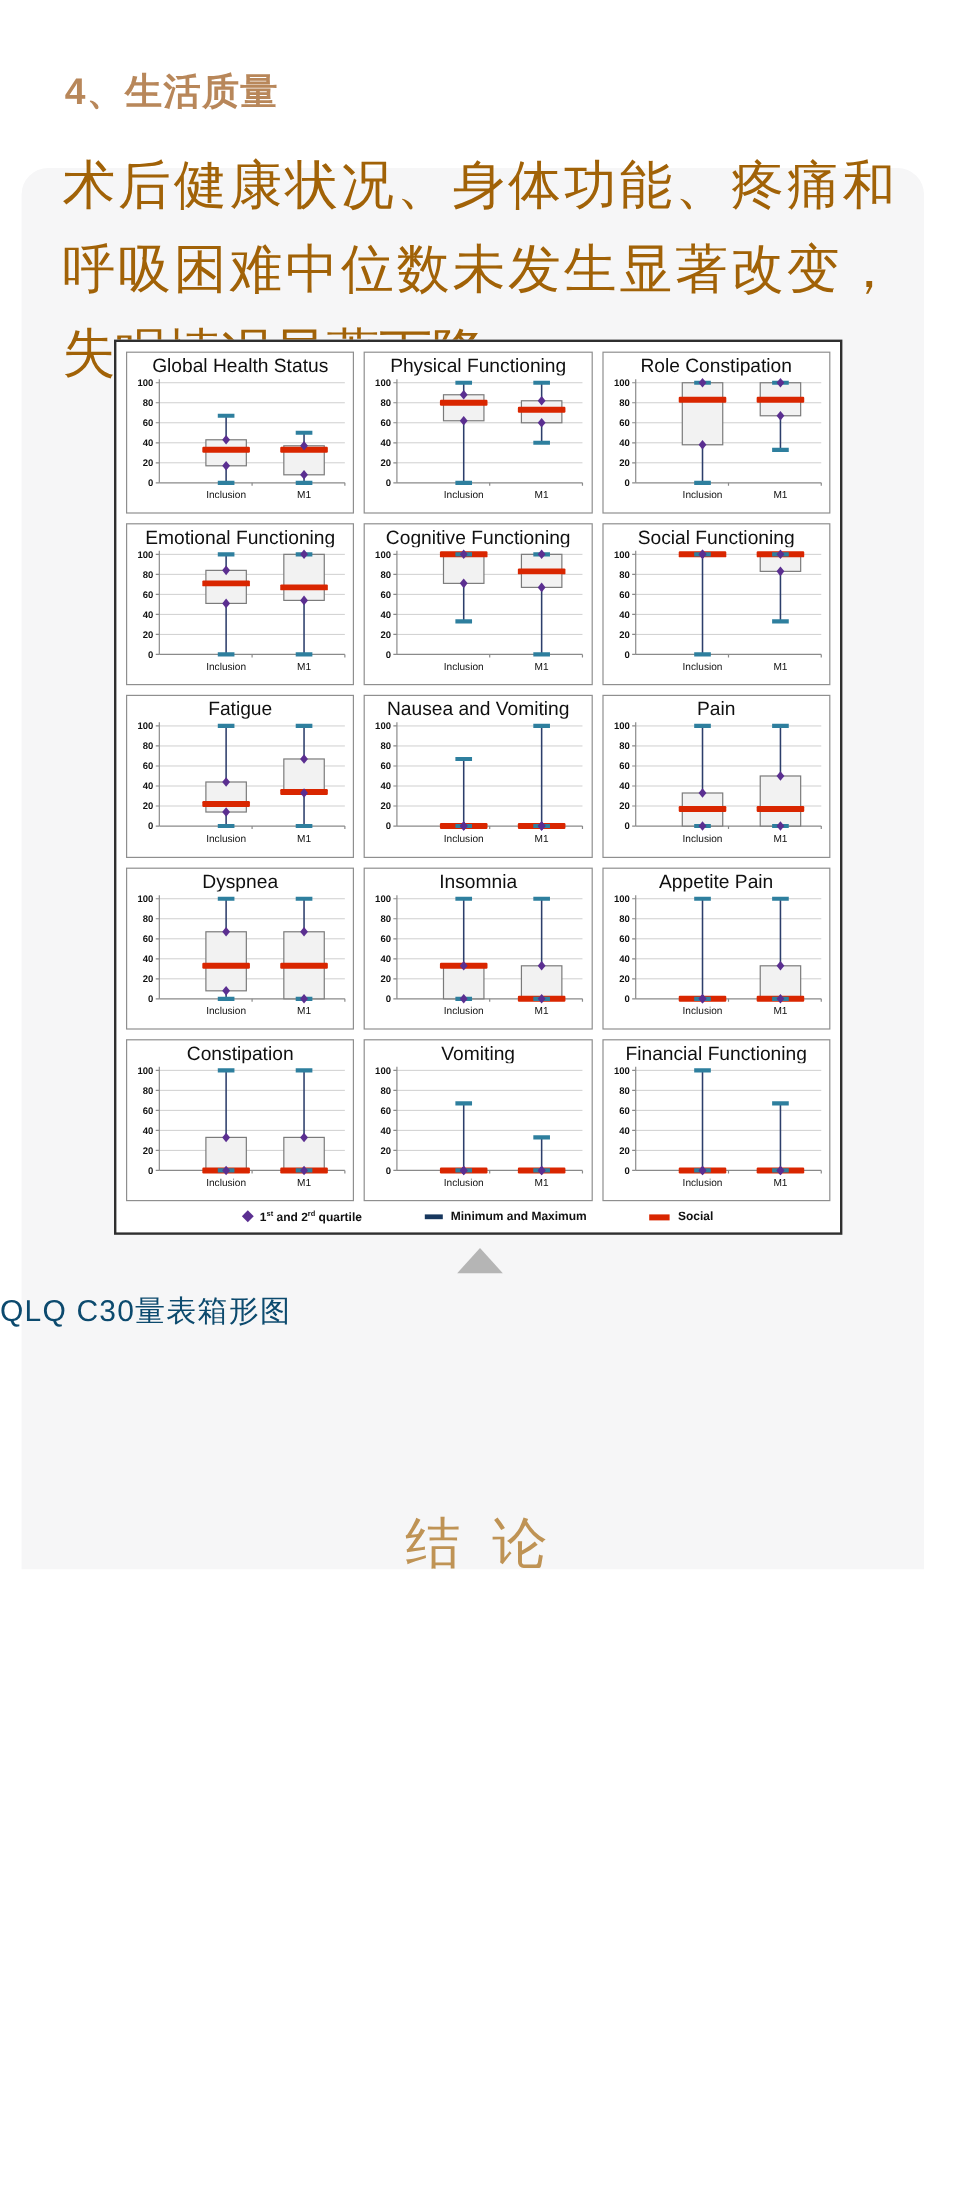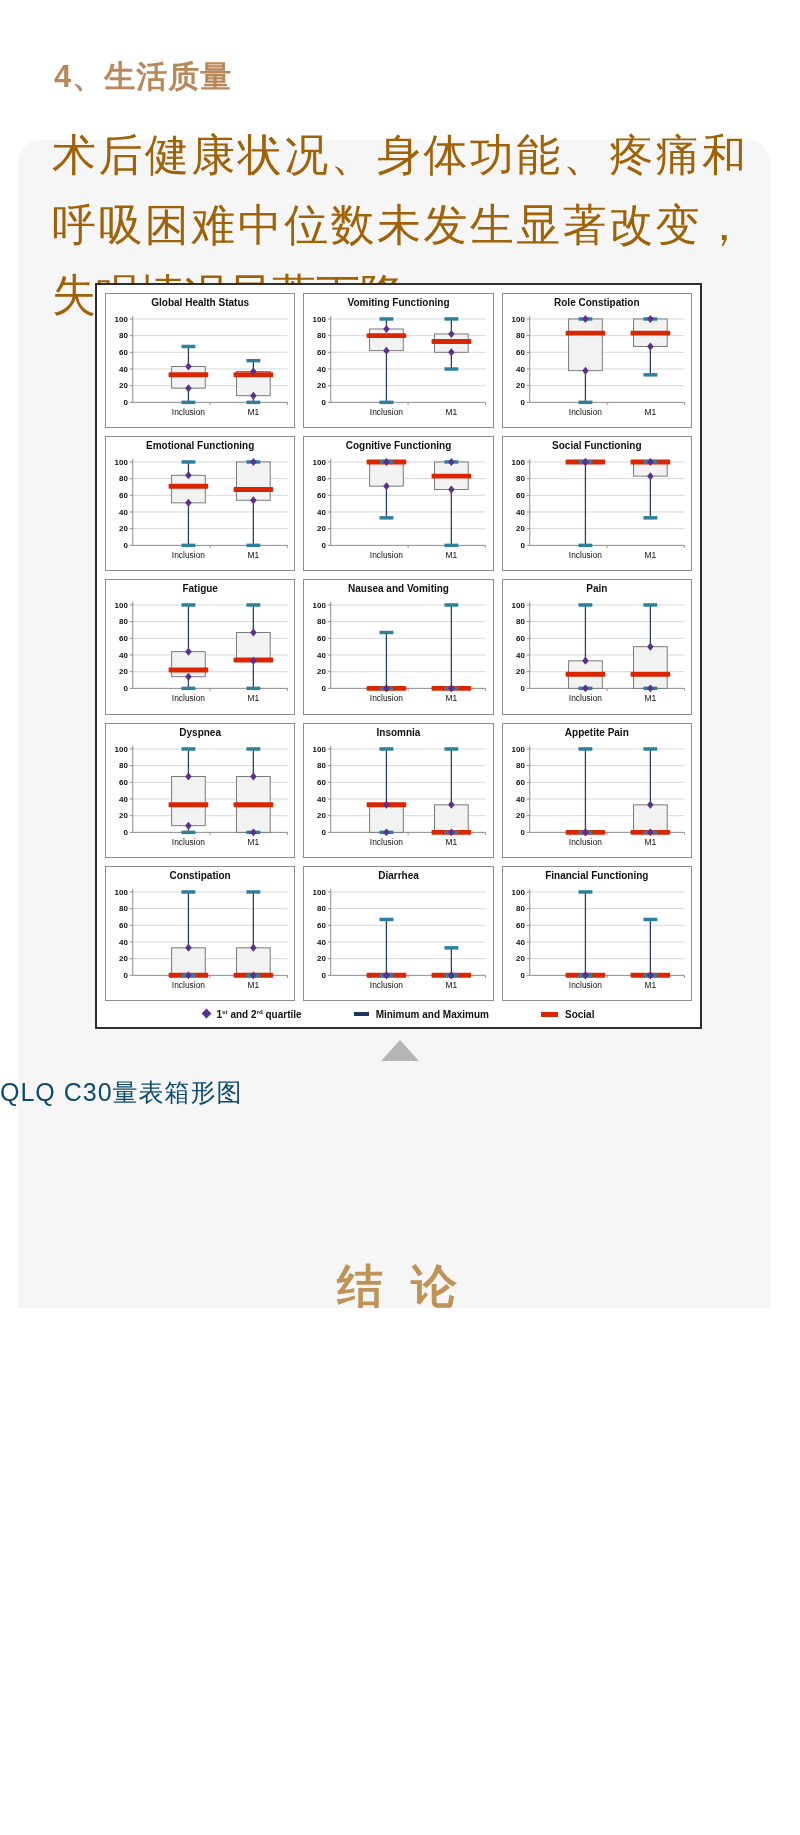--- a/index.html
+++ b/index.html
@@ -11,39 +11,39 @@
         color:#b8875a;letter-spacing:1px;}
   .intro{position:absolute;left:52px;top:76px;width:694px;font-size:44px;color:#a16207;
         line-height:70px;text-align:justify;text-justify:inter-ideograph;}
   .figure{position:absolute;left:95px;top:283px;width:607px;height:746px;background:#ffffff;
         border:2px solid #2f2f2f;box-sizing:border-box;padding:8px 8px 0 8px;
         display:flex;flex-direction:column;}
   #panels{display:grid;grid-template-columns:repeat(3,1fr);grid-template-rows:repeat(5,1fr);
         gap:8px;flex:1;min-height:0;}
   .panel{border:1px solid #8f8f8f;background:#ffffff;display:flex;flex-direction:column;
         padding-top:3px;box-sizing:border-box;min-height:0;}
-  .panel-title{text-align:center;font-weight:bold;font-size:10px;color:#101010;height:16px;
+  .panel-title{text-align:center;font-weight:normal;font-size:16px;color:#101010;height:16px;
         white-space:nowrap;overflow:hidden;}
   .panel svg{width:100%;height:calc(100% - 19px);display:block;}
   .legend{height:26px;display:flex;align-items:center;justify-content:center;gap:52px;
         font-size:10px;font-weight:bold;color:#111111;}
   .legend-item{display:flex;align-items:center;}
   .diamond{width:7px;height:7px;background:#5b2f91;transform:rotate(45deg);
         display:inline-block;margin-right:7px;}
   .dash{display:inline-block;margin-right:7px;}
   .dash.navy{width:15px;height:4px;background:#17375e;}
   .dash.red{width:17px;height:5px;background:#d92600;}
   sup{font-size:62%;}
   .triangle{position:absolute;left:381px;top:1040px;width:0;height:0;
         border-left:19px solid transparent;border-right:19px solid transparent;
         border-bottom:21px solid #b5b5b5;}
   .caption{position:absolute;left:0;top:1076px;width:800px;text-align:left;
         font-size:25px;color:#0c4a6e;letter-spacing:1px;}
   .conclusion-title{position:absolute;left:0;top:1256px;width:800px;text-align:center;
-        font-family:"DejaVu Serif","Liberation Serif",serif;font-size:46px;font-weight:bold;
+        font-family:"DejaVu Serif","Liberation Serif",serif;font-size:46px;font-weight:normal;
         color:#bf9355;letter-spacing:6px;}
   .conclusion{position:absolute;left:52px;top:1348px;width:694px;font-size:34px;
         color:#c48e5b;line-height:84px;text-align:justify;text-justify:inter-ideograph;}
 </style>
 </head>
 <body>
 
 <div class="page">
   <div class="card"></div>
 
@@ -89,21 +89,21 @@
             <rect x="131.68" y="58.92" width="34" height="24.36" fill="#f2f2f2" stroke="#7a7a7a" stroke-width="1"></rect>
             <rect x="128.68" y="59.78" width="40" height="5" rx="1" fill="#d92600"></rect>
             <line x1="141.68" x2="155.68" y1="48" y2="48" stroke="#2e7f9e" stroke-width="3.5"></line>
             <line x1="141.68" x2="155.68" y1="90" y2="90" stroke="#2e7f9e" stroke-width="3.5"></line>
             <path d="M 148.68 79.28 L 151.98000000000002 83.28 L 148.68 87.28 L 145.38 83.28 Z" fill="#5b2f91"></path>
             <path d="M 148.68 54.92 L 151.98000000000002 58.92 L 148.68 62.92 L 145.38 58.92 Z" fill="#5b2f91"></path>
             <text x="148.68" y="103" text-anchor="middle" font-size="8.5" fill="#111111">M1</text>
           </svg>
         </div>
         <div class="panel">
-          <div class="panel-title">Vomiting Functioning</div>
+          <div class="panel-title">Physical Functioning</div>
           <svg viewBox="0 0 190 112" preserveAspectRatio="none">
             <line x1="27" x2="183" y1="90" y2="90" stroke="#8a8a8a" stroke-width="1"></line>
             <line x1="24" x2="27" y1="90" y2="90" stroke="#8a8a8a" stroke-width="1"></line>
             <text x="22" y="92.8" text-anchor="end" font-size="8" font-weight="600" fill="#111111">0</text>
             <line x1="27" x2="183" y1="73.2" y2="73.2" stroke="#cccccc" stroke-width="0.8"></line>
             <line x1="24" x2="27" y1="73.2" y2="73.2" stroke="#8a8a8a" stroke-width="1"></line>
             <text x="22" y="76" text-anchor="end" font-size="8" font-weight="600" fill="#111111">20</text>
             <line x1="27" x2="183" y1="56.4" y2="56.4" stroke="#cccccc" stroke-width="0.8"></line>
             <line x1="24" x2="27" y1="56.4" y2="56.4" stroke="#8a8a8a" stroke-width="1"></line>
             <text x="22" y="59.199999999999996" text-anchor="end" font-size="8" font-weight="600" fill="#111111">40</text>
@@ -593,21 +593,21 @@
             <rect x="131.68" y="62.28" width="34" height="27.72" fill="#f2f2f2" stroke="#7a7a7a" stroke-width="1"></rect>
             <rect x="128.68" y="87.5" width="40" height="5" rx="1" fill="#d92600"></rect>
             <line x1="141.68" x2="155.68" y1="6" y2="6" stroke="#2e7f9e" stroke-width="3.5"></line>
             <line x1="141.68" x2="155.68" y1="90" y2="90" stroke="#2e7f9e" stroke-width="3.5"></line>
             <path d="M 148.68 86 L 151.98000000000002 90 L 148.68 94 L 145.38 90 Z" fill="#5b2f91"></path>
             <path d="M 148.68 58.28 L 151.98000000000002 62.28 L 148.68 66.28 L 145.38 62.28 Z" fill="#5b2f91"></path>
             <text x="148.68" y="103" text-anchor="middle" font-size="8.5" fill="#111111">M1</text>
           </svg>
         </div>
         <div class="panel">
-          <div class="panel-title">Diarrhea</div>
+          <div class="panel-title">Vomiting</div>
           <svg viewBox="0 0 190 112" preserveAspectRatio="none">
             <line x1="27" x2="183" y1="90" y2="90" stroke="#8a8a8a" stroke-width="1"></line>
             <line x1="24" x2="27" y1="90" y2="90" stroke="#8a8a8a" stroke-width="1"></line>
             <text x="22" y="92.8" text-anchor="end" font-size="8" font-weight="600" fill="#111111">0</text>
             <line x1="27" x2="183" y1="73.2" y2="73.2" stroke="#cccccc" stroke-width="0.8"></line>
             <line x1="24" x2="27" y1="73.2" y2="73.2" stroke="#8a8a8a" stroke-width="1"></line>
             <text x="22" y="76" text-anchor="end" font-size="8" font-weight="600" fill="#111111">20</text>
             <line x1="27" x2="183" y1="56.4" y2="56.4" stroke="#cccccc" stroke-width="0.8"></line>
             <line x1="24" x2="27" y1="56.4" y2="56.4" stroke="#8a8a8a" stroke-width="1"></line>
             <text x="22" y="59.199999999999996" text-anchor="end" font-size="8" font-weight="600" fill="#111111">40</text>

